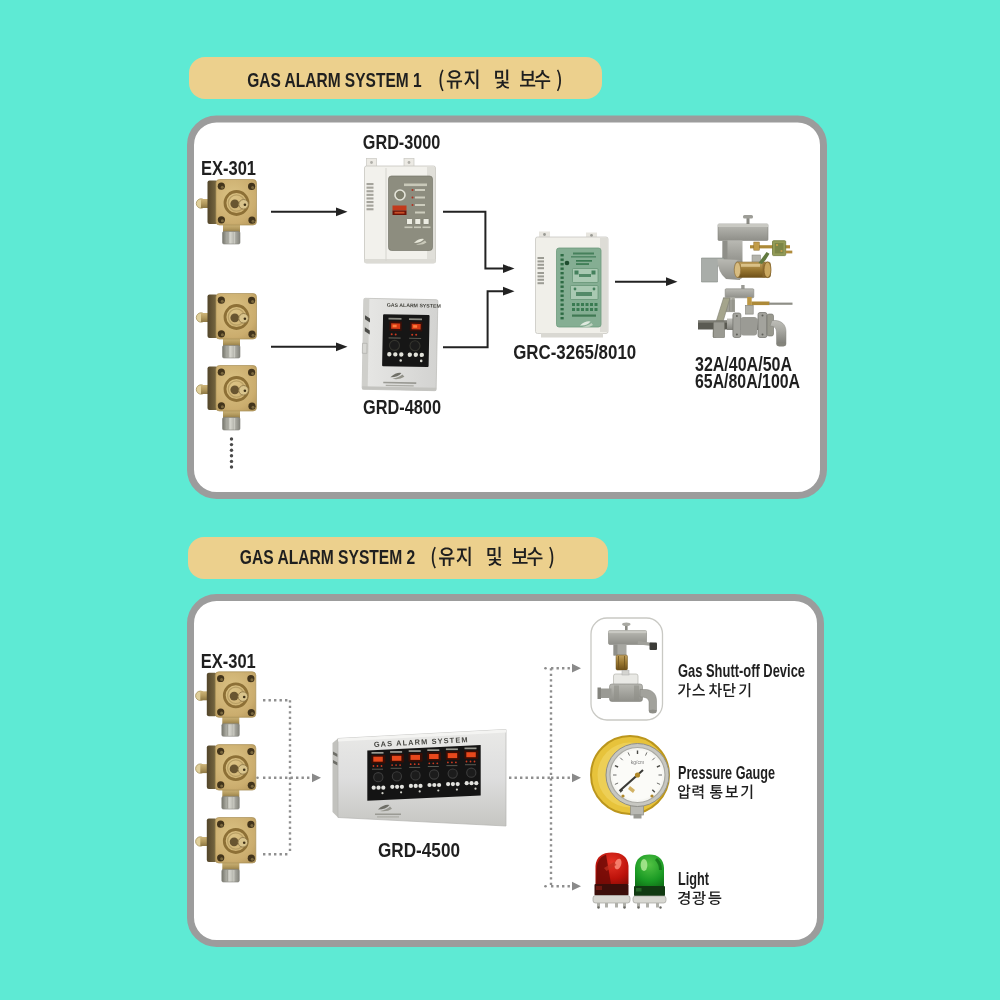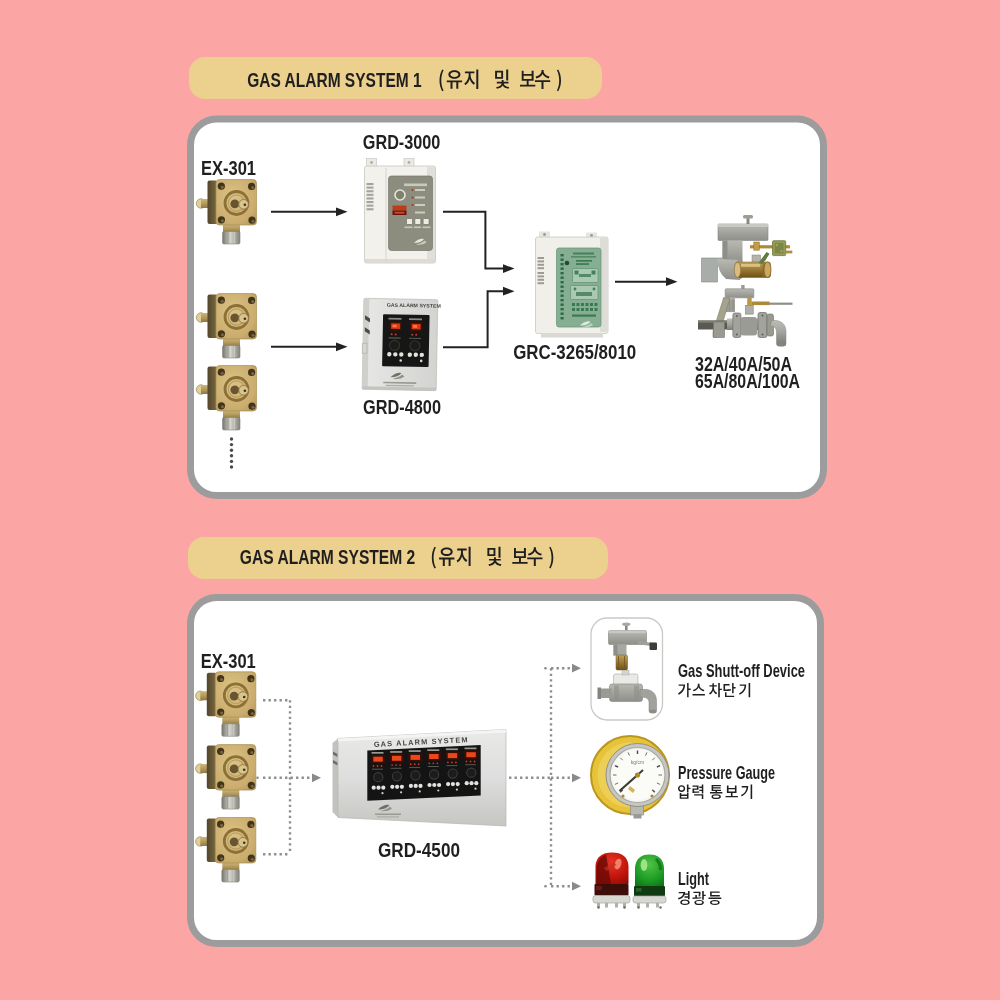--- a/index.html
+++ b/index.html
@@ -1,16 +1,16 @@
 <!DOCTYPE html>
 <html><head><meta charset="utf-8">
 <style>
 html,body{margin:0;padding:0;background:#fff;}
 *{font-family:"Liberation Sans",sans-serif;}
-#c{position:relative;width:1000px;height:1000px;background:#fca5a5;overflow:hidden;}
+#c{position:relative;width:1000px;height:1000px;background:#5eead4;overflow:hidden;}
 </style></head>
 <body>
 <div id="c">
 <svg width="1000" height="1000" viewBox="0 0 1000 1000">
 
 <defs>
 <linearGradient id="brassH" x1="0" y1="0" x2="0" y2="1">
           <stop offset="0" stop-color="#cdb478"></stop>
           <stop offset="0.5" stop-color="#b39a5e"></stop>
           <stop offset="1" stop-color="#8e7844"></stop>

